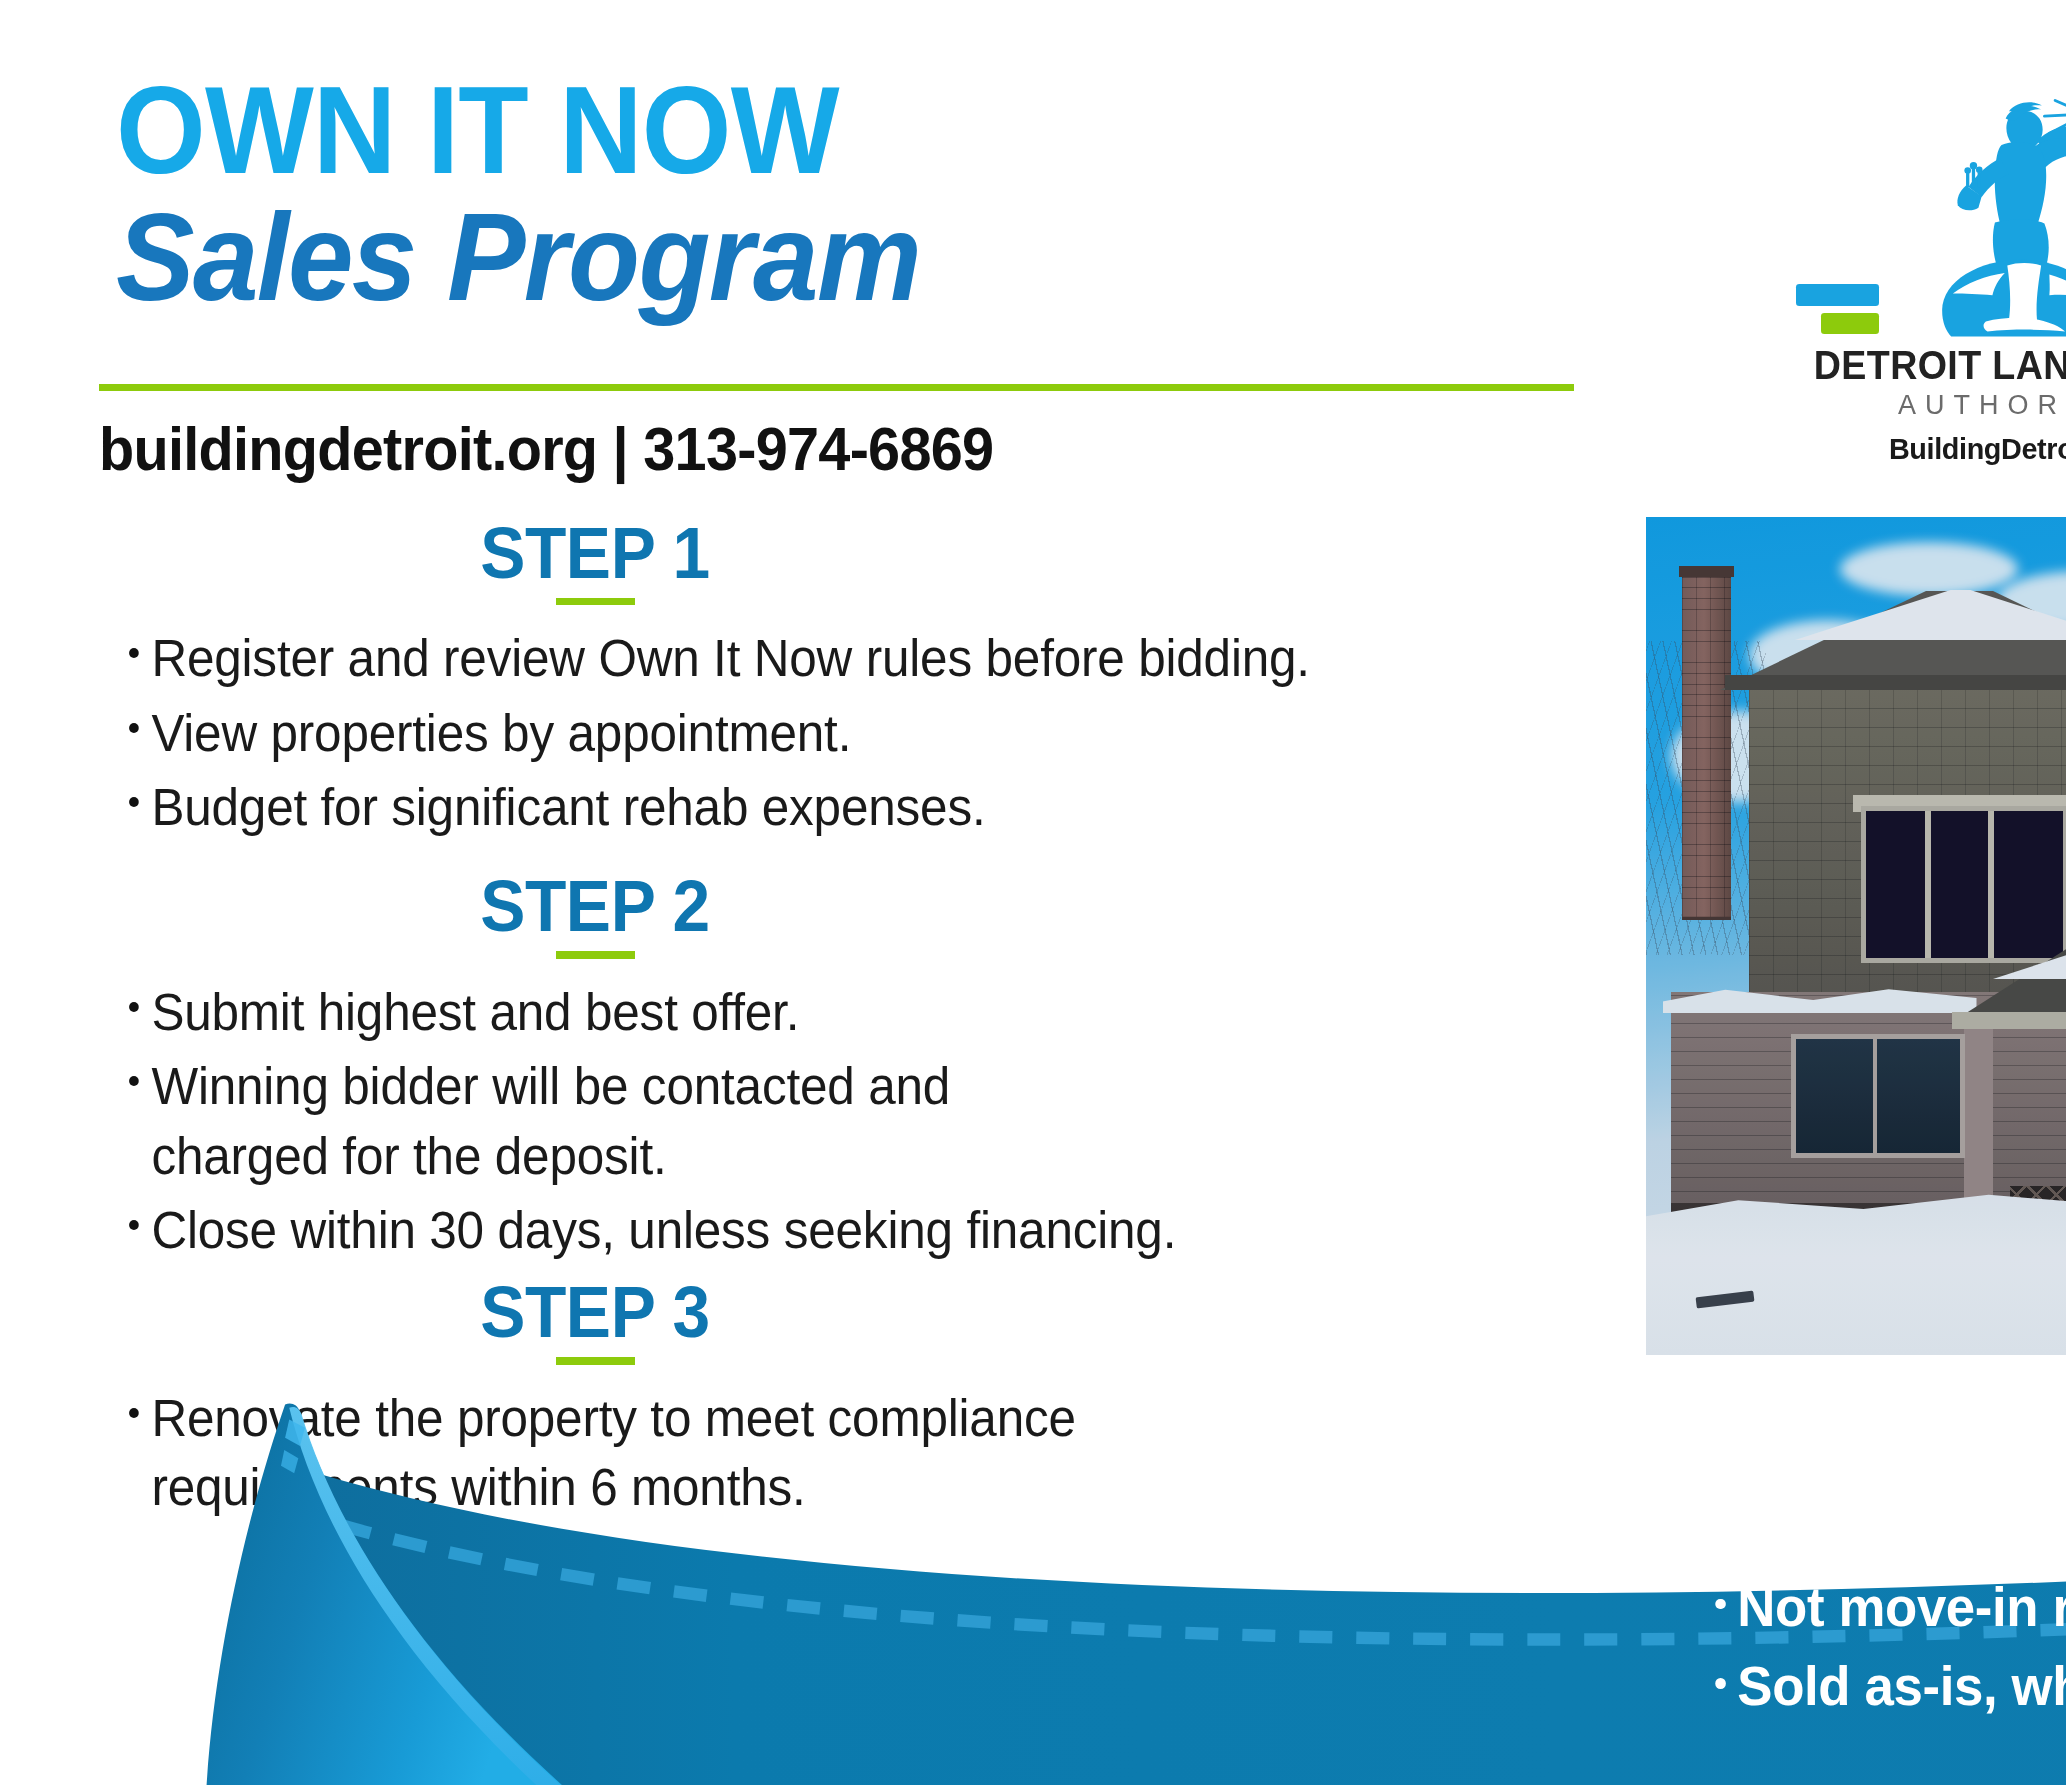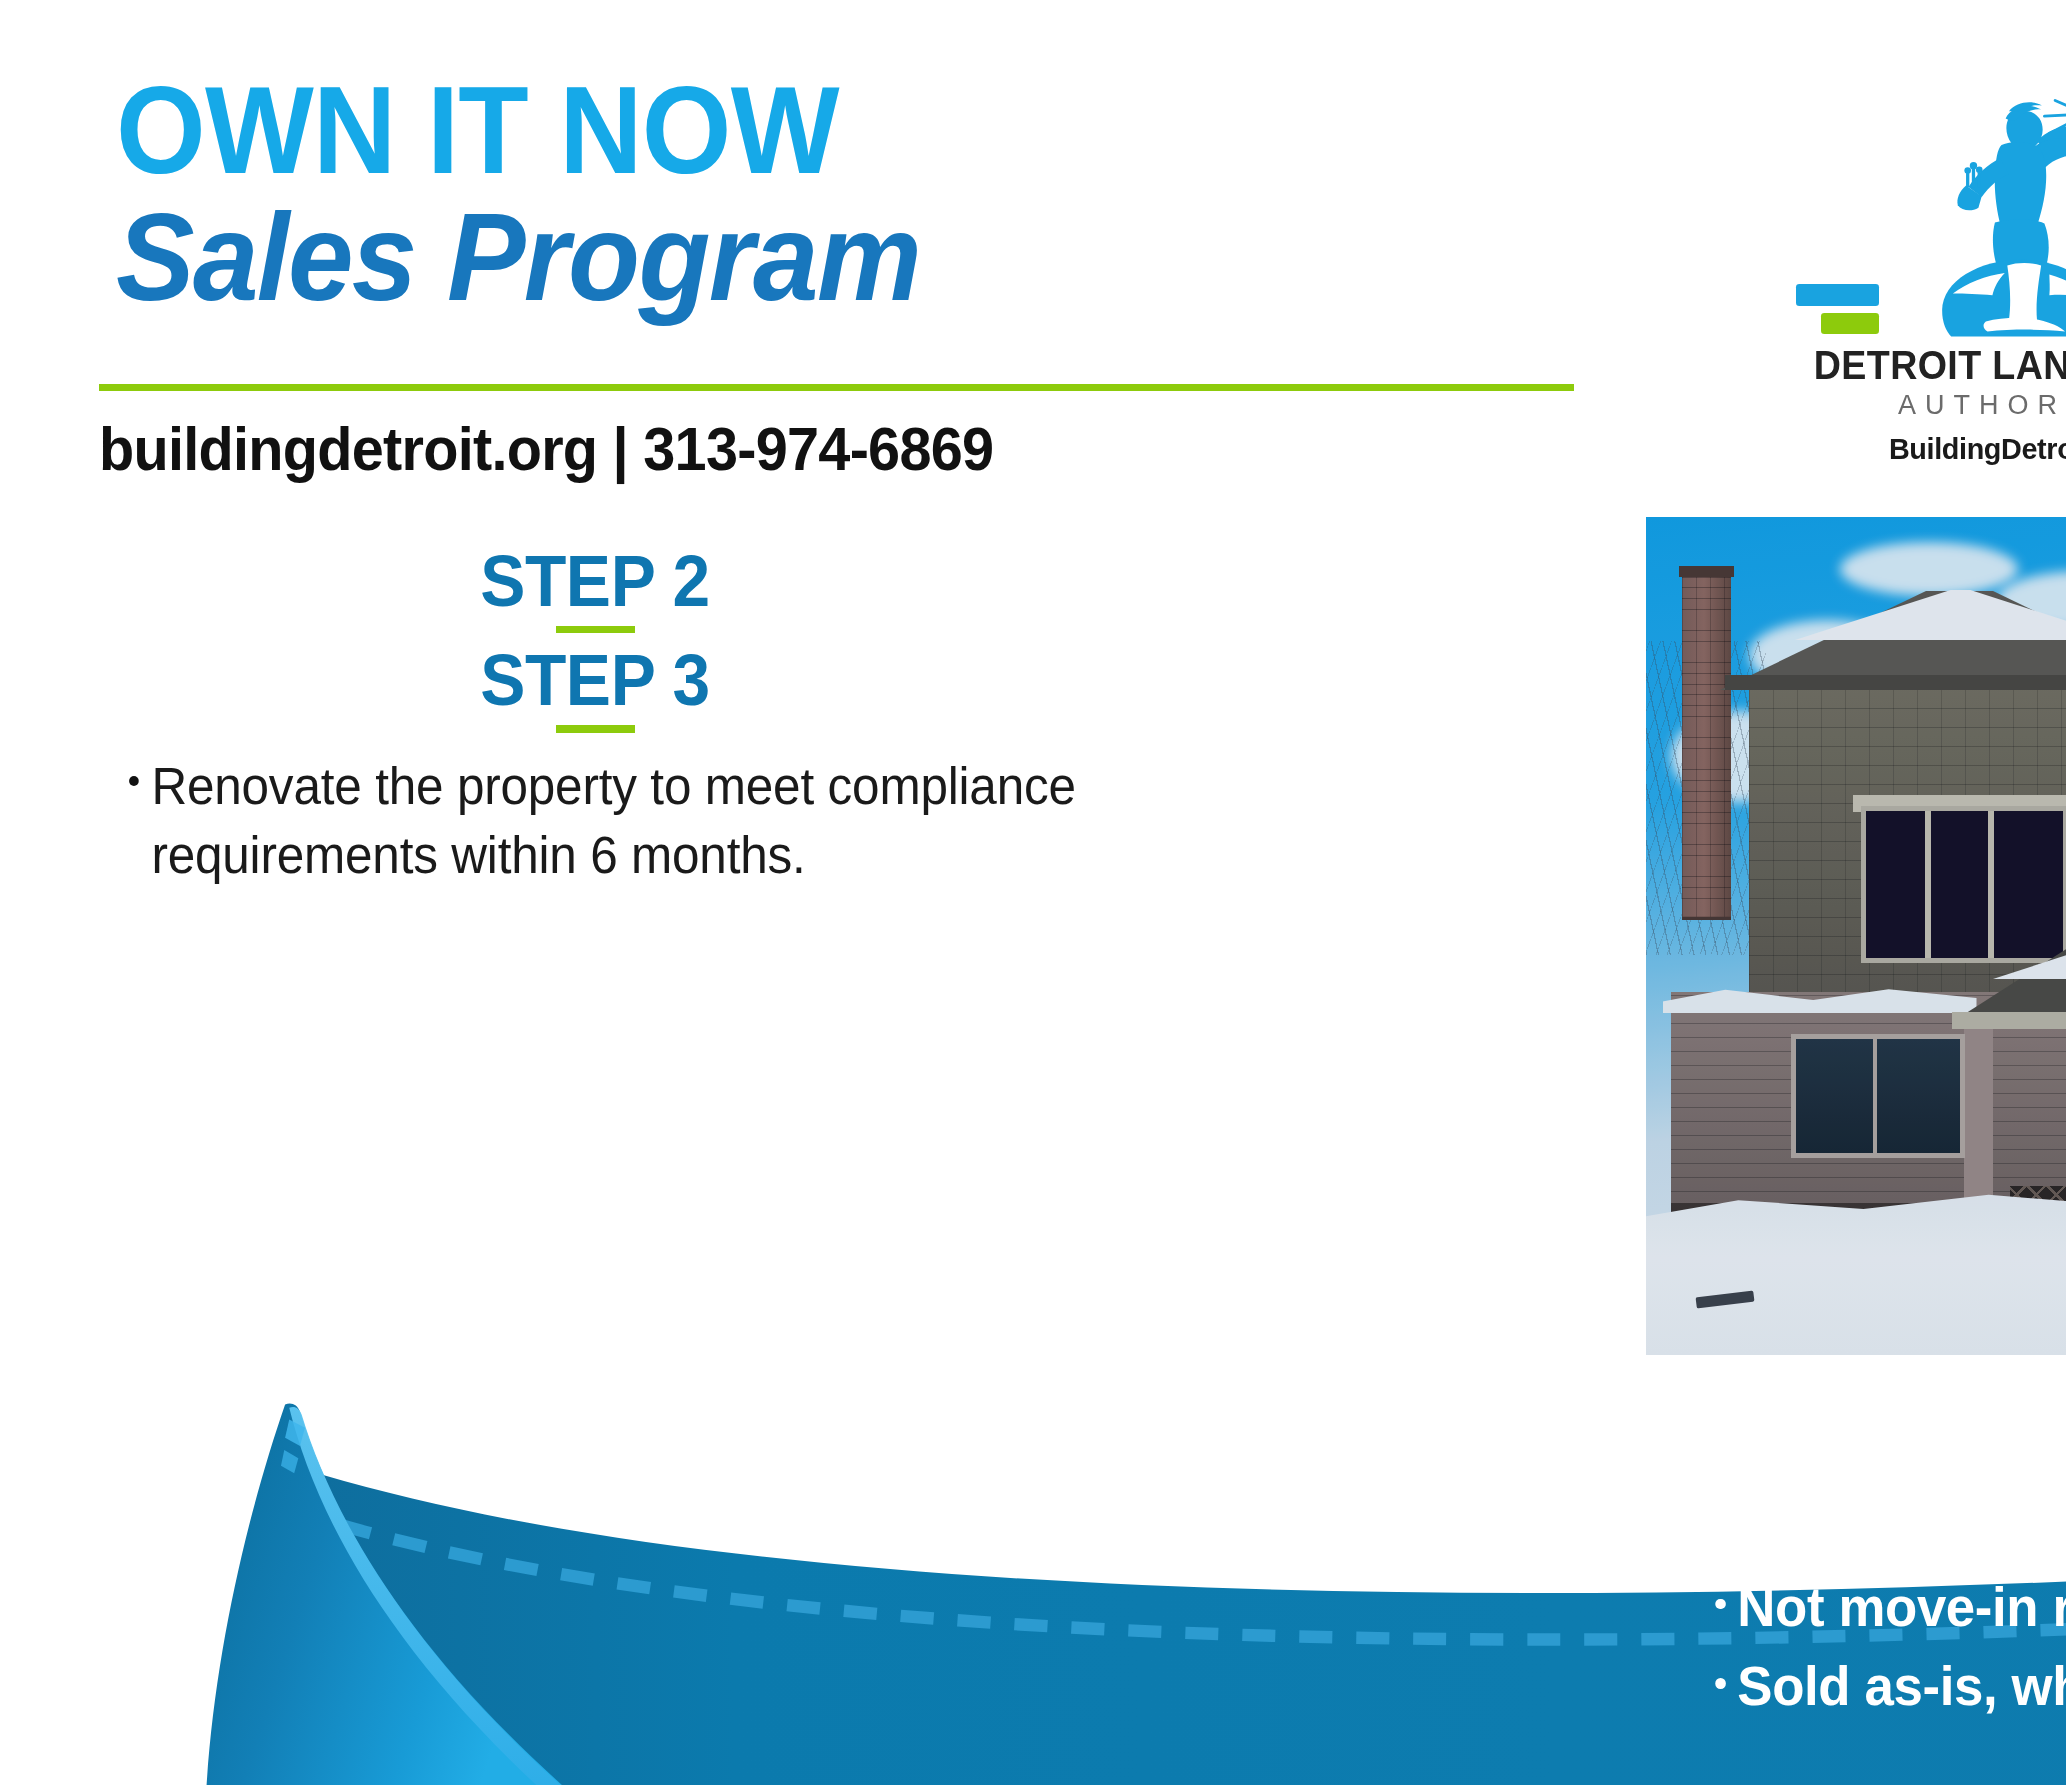--- a/index.html
+++ b/index.html
@@ -320,26 +320,42 @@
       <div class="bar-green"></div>
     </div>
 
     <div class="logo-name">DETROIT LAND BANK</div>
     <div class="logo-sub">AUTHORITY</div>
     <div class="logo-url">BuildingDetroit.org</div>
   </div>
 
   <div class="steps">
 
+    <div>
+      <div class="step-head">
+        <span class="step-title">STEP 1</span>
+        <div class="step-underline"></div>
+      </div>
+      <ul class="bullets">
+        <li>Register and review Own It Now rules before bidding.</li>
+        <li>View properties by appointment.</li>
+        <li>Budget for significant rehab expenses.</li>
+      </ul>
+    </div>
 
     <div class="step-2">
       <div class="step-head">
         <span class="step-title">STEP 2</span>
         <div class="step-underline"></div>
       </div>
+      <ul class="bullets">
+        <li>Submit highest and best offer.</li>
+        <li style="max-width:1017px;white-space:normal;">Winning bidder will be contacted and charged for the deposit.</li>
+        <li>Close within 30 days, unless seeking financing.</li>
+      </ul>
     </div>
 
     <div class="step-3">
       <div class="step-head">
         <span class="step-title">STEP 3</span>
         <div class="step-underline"></div>
       </div>
       <ul class="bullets">
         <li style="max-width:975px;white-space:normal;">Renovate the property to meet compliance requirements within 6 months.</li>
       </ul>

